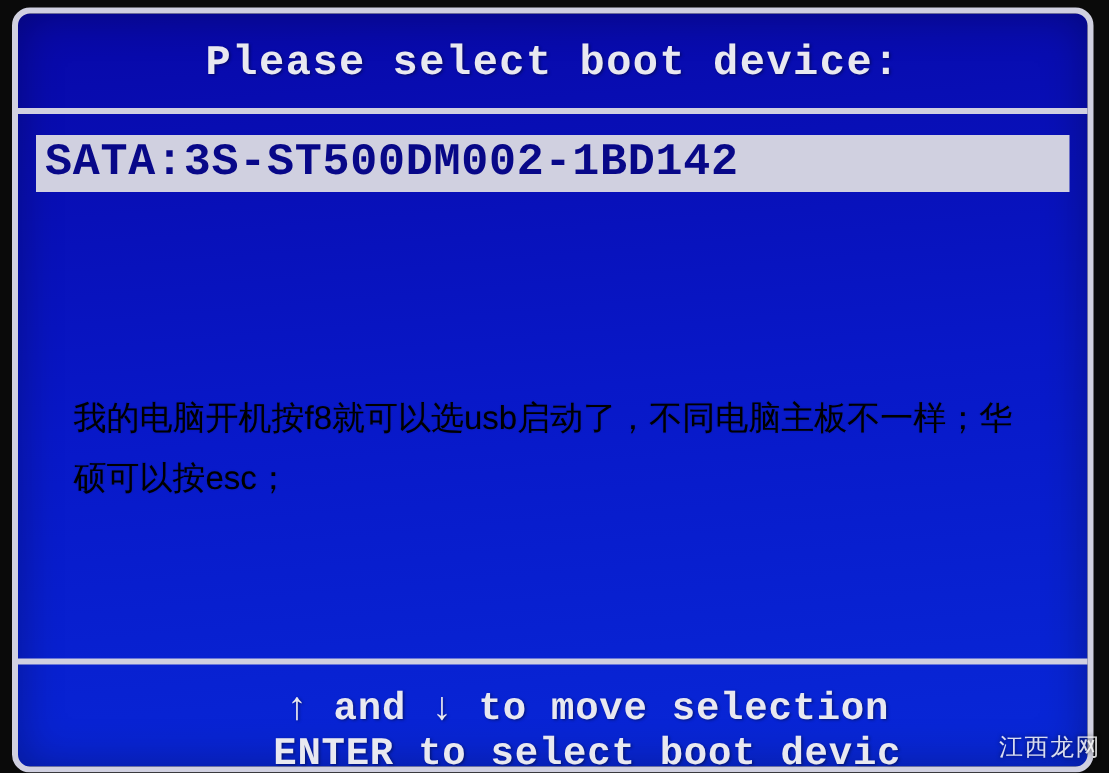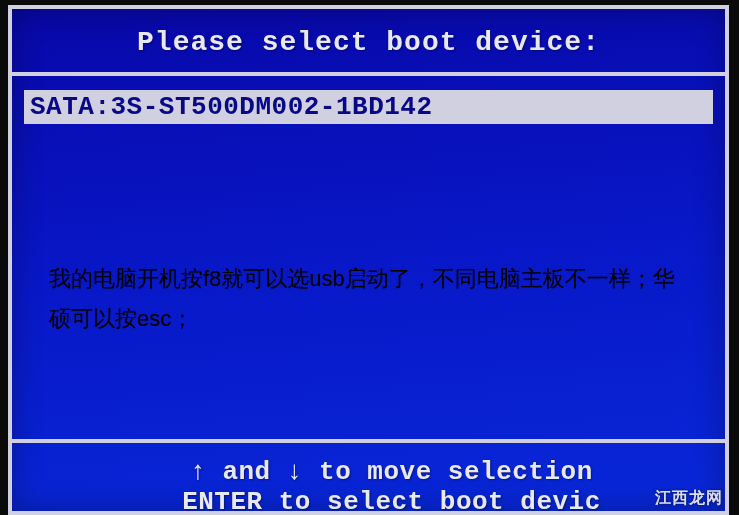--- a/index.html
+++ b/index.html
@@ -19,42 +19,42 @@
       width: 100%;
       height: 100%;
       background: #0a0a0a;
       padding: 5px 10px 0 8px;
     }
     .bios-screen {
       width: 100%;
       height: 100%;
       background: linear-gradient(175deg, #0808a8 0%, #0818c8 50%, #0828d8 100%);
       border: 4px solid #d0d0e0;
-      border-radius: 0;
+      border-radius: 12px;
       position: relative;
       font-weight: bold;
       box-shadow: inset 0 0 30px rgba(0,0,0,0.3);
     }
     .header {
       text-align: center;
       padding: 18px 0 14px 0;
       border-bottom: 4px solid #d0d0e0;
     }
     .header-text {
       color: #e8e8f0;
       font-size: 28px;
       letter-spacing: 1px;
       font-weight: bold;
       text-shadow: 1px 1px 2px rgba(0,0,0,0.4);
     }
     .device-list {
       padding: 14px 12px;
     }
     .device-item {
-      font-size: 26px;
+      font-size: 30px;
       letter-spacing: 0.5px;
       padding: 2px 6px;
       margin-bottom: 8px;
       font-weight: bold;
     }
     .device-item.selected {
       background: #d0d0e0;
       color: #080888;
     }
     .device-item.unselected {
@@ -87,25 +87,25 @@
       font-size: 26px;
       letter-spacing: 0.5px;
       font-weight: bold;
       text-shadow: 1px 1px 2px rgba(0,0,0,0.4);
       white-space: nowrap;
       padding-left: 46px;
     }
     .watermark {
       position: absolute;
       bottom: 6px;
-      right: 16px;
+      right: 5px;
       color: rgba(255,255,255,0.85);
       font-family: 'Microsoft YaHei', sans-serif;
       font-size: 16px;
-      font-weight: bold;
+      font-weight: normal;
       text-shadow: 0 0 3px rgba(0,0,0,0.6);
       letter-spacing: 1px;
     }
   </style>
 </head>
 <body>
 
 <div class="outer-frame">
   <div class="bios-screen">
 

